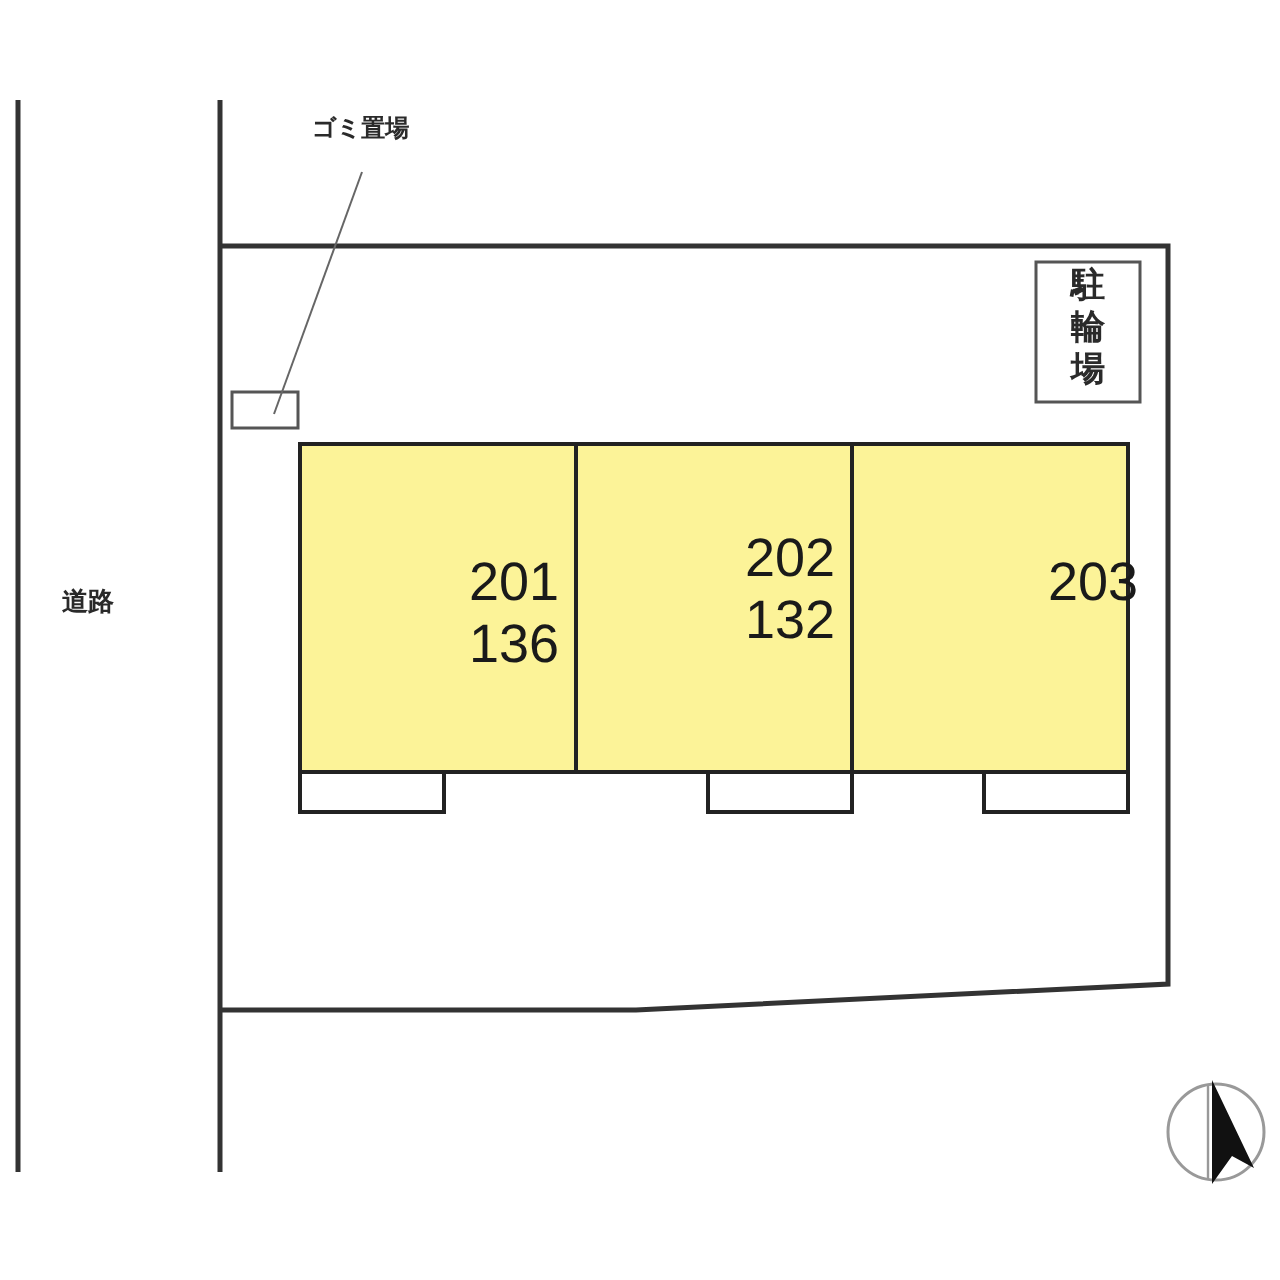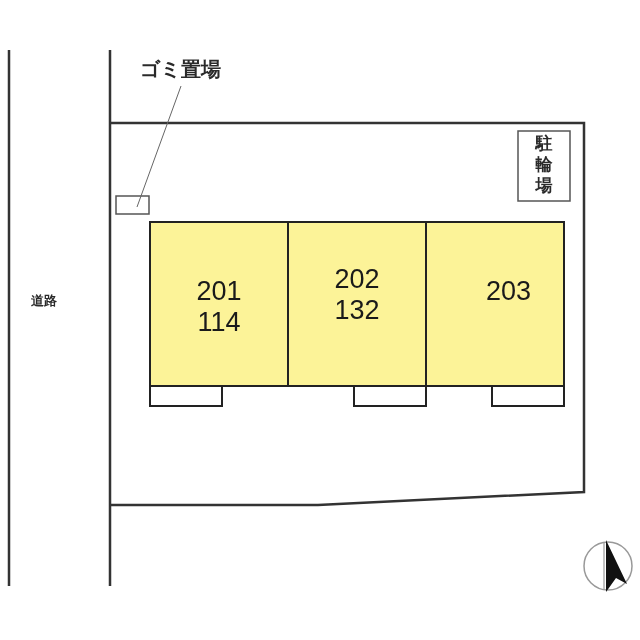--- a/index.html
+++ b/index.html
@@ -1,21 +1,21 @@
 <!DOCTYPE html>
 <html><head>
 <meta charset="utf-8">
 <style>
   html, body { margin: 0; padding: 0; background: #ffffff; }
   body { width: 640px; height: 640px; position: relative; overflow: hidden;
          font-family: "DejaVu Sans", "Liberation Sans", sans-serif; color: #1a1a1a; }
   svg.plan { position: absolute; left: 0; top: 0; }
   .label { position: absolute; font-weight: bold; color: #2a2a2a; white-space: nowrap; }
   .unit-text { position: absolute; text-align: center; font-family: "Liberation Sans", sans-serif;
-               font-size: 27px; line-height: 31px; color: #1a1a1a; }
+               font-size: 27px; line-height: 31px; color: #1a1a1a; padding-left: 38px; }
   .vert { position: absolute; font-weight: bold; color: #2a2a2a; font-size: 17px;
           line-height: 21px; text-align: center; width: 20px; }
 </style>
 </head>
 <body>
 
 <svg class="plan" width="640" height="640" viewBox="0 0 640 640">
 
   <line x1="9" y1="50" x2="9" y2="586" stroke="#333" stroke-width="2.5"></line>
   <line x1="110" y1="50" x2="110" y2="586" stroke="#333" stroke-width="2.5"></line>
@@ -35,33 +35,33 @@
   <rect x="354" y="386" width="72" height="20" fill="#fff" stroke="#222" stroke-width="2"></rect>
   <rect x="492" y="386" width="72" height="20" fill="#fff" stroke="#222" stroke-width="2"></rect>
 
   <g>
     <circle cx="608" cy="566" r="24" fill="#fff" stroke="#999" stroke-width="1.5"></circle>
     <line x1="604" y1="542" x2="604" y2="590" stroke="#999" stroke-width="1.2"></line>
     <polygon points="606,540 627,584 616,578 606,592" fill="#111"></polygon>
   </g>
 </svg>
 
-<div class="label" style="left:140px; top:56px; font-size:20px;text-align:right;">ゴミ置場</div>
+<div class="label" style="left:156px; top:56px; font-size:12px;text-align:right;">ゴミ置場</div>
 
 <div class="vert" style="left:534px; top:133px;">
   <div>駐</div>
   <div>輪</div>
   <div>場</div>
 </div>
 
 <div class="label" style="left:31px; top:292px; font-size:13px;">道路</div>
 
 <div class="unit-text" style="left:150px; top:276px; width:138px;">
   <div>201</div>
-  <div>114</div>
+  <div>136</div>
 </div>
 <div class="unit-text" style="left:288px; top:264px; width:138px;">
   <div>202</div>
   <div>132</div>
 </div>
 <div class="unit-text" style="left:426px; top:276px; width:165px;">
   <div>203</div>
 </div>
 
 </body></html>

